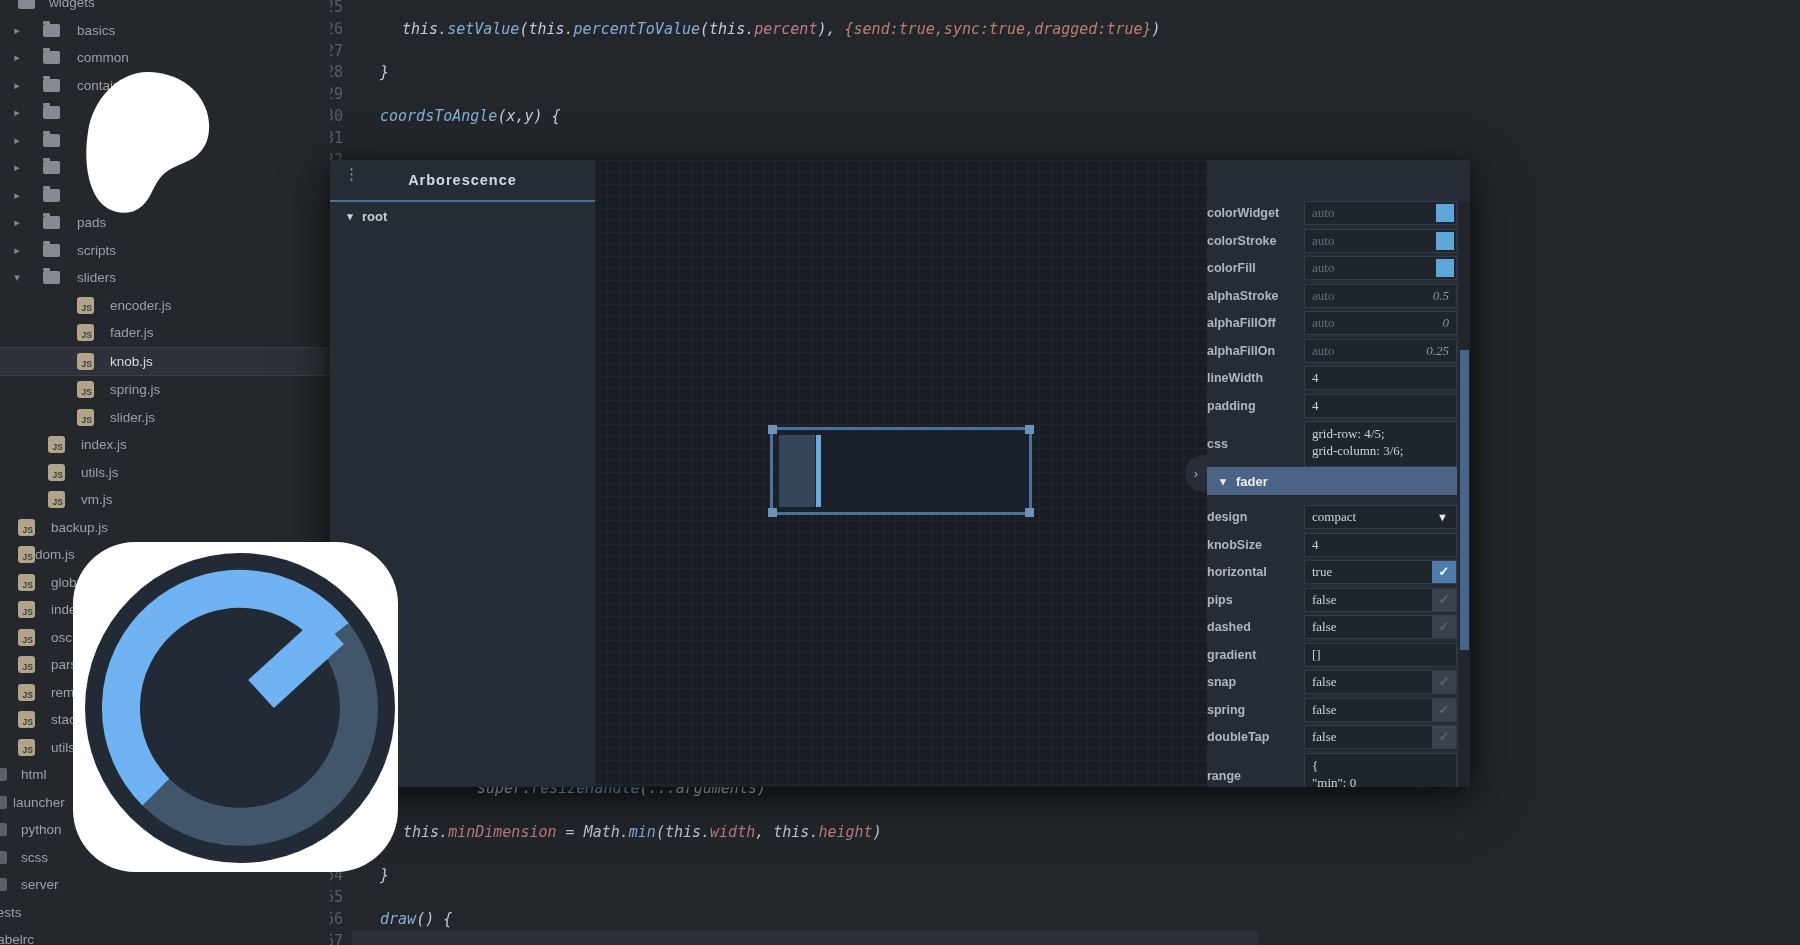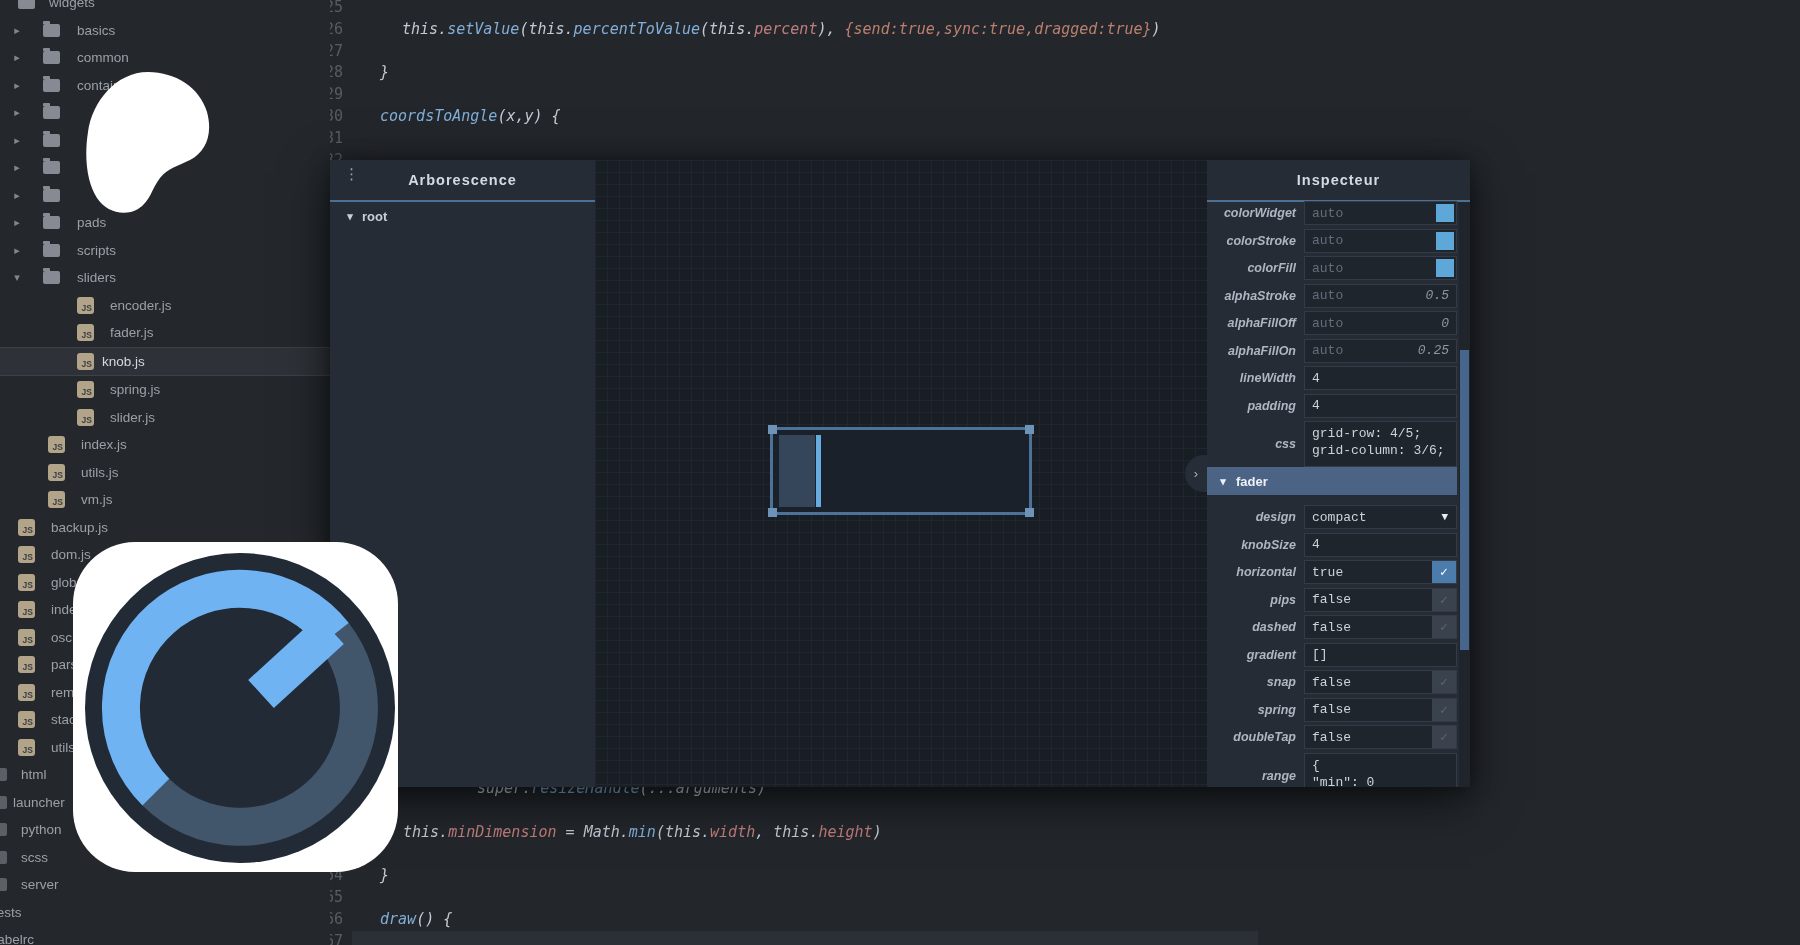--- a/index.html
+++ b/index.html
@@ -63,24 +63,24 @@
   .h-tl{left:-5px;top:-5px;} .h-tr{right:-5px;top:-5px;}
   .h-bl{left:-5px;bottom:-5px;} .h-br{right:-5px;bottom:-5px;}
   #widget-fill{position:absolute;left:6px;top:5px;bottom:5px;width:36px;background:#35465b;}
   #widget-knob{position:absolute;left:43px;top:5px;bottom:5px;width:5px;background:#68abdf;}
 
   
   #collapse-tab{position:absolute;left:855px;top:295px;width:22px;height:37px;background:#262d37;
     border-radius:19px 0 0 19px;display:flex;align-items:center;justify-content:center;
     color:#aab2bc;font-size:13px;z-index:6;}
   .irow{display:flex;margin-bottom:3.5px;}
-  .ilabel{width:97px;flex:0 0 97px;text-align:right;padding-right:8px;box-sizing:border-box;
-    color:#aeb6c2;font-size:12.5px;font-weight:bold;align-self:center;font-style:italic;}
+  .ilabel{width:97px;flex:0 0 97px;text-align:left;padding-right:8px;box-sizing:border-box;
+    color:#aeb6c2;font-size:12.5px;font-weight:bold;align-self:center;}
   .ifield{flex:1;background:#1f252d;border:1px solid #343b46;min-height:22px;position:relative;
-    display:flex;align-items:center;font-family:Liberation Mono, monospace;font-size:13px;
+    display:flex;align-items:center;font-family:Liberation Serif, serif;font-size:13px;
     color:#ccd3dc;padding:0 7px;}
   .ifield.tall{display:block;padding-top:3px;line-height:17px;min-height:41px;}
   .ph{color:#646d7a;}
   .inum{position:absolute;right:7px;font-style:italic;color:#8d95a2;}
   .swatch{position:absolute;right:2px;top:2px;bottom:2px;width:18px;}
   .ddchev{position:absolute;right:8px;color:#e8edf3;font-size:11px;font-weight:bold;}
   .cbx{position:absolute;right:0;top:0;bottom:0;width:24px;display:flex;align-items:center;
     justify-content:center;font-size:13px;font-weight:bold;}
   .cbx.on{background:#4b7cab;color:#fff;}
   .cbx.off{background:#3a424e;color:#5c6573;}
@@ -231,21 +231,21 @@
         <div class="trow">
           <span class="jsicon" style="margin-left:77px">JS</span>
          <span class="tlabel" style="margin-left:16px">encoder.js</span>
         </div>
         <div class="trow">
           <span class="jsicon" style="margin-left:77px">JS</span>
          <span class="tlabel" style="margin-left:16px">fader.js</span>
         </div>
         <div class="trow selected">
           <span class="jsicon" style="margin-left:77px">JS</span>
-         <span class="tlabel" style="margin-left:8px">knob.js</span>
+         <span class="tlabel" style="margin-left:16px">knob.js</span>
         </div>
         <div class="trow">
           <span class="jsicon" style="margin-left:77px">JS</span>
          <span class="tlabel" style="margin-left:16px">spring.js</span>
         </div>
         <div class="trow">
           <span class="jsicon" style="margin-left:77px">JS</span>
          <span class="tlabel" style="margin-left:16px">slider.js</span>
         </div>
         <div class="trow">
@@ -259,21 +259,21 @@
         <div class="trow">
           <span class="jsicon" style="margin-left:48px">JS</span>
          <span class="tlabel" style="margin-left:16px">vm.js</span>
         </div>
         <div class="trow">
           <span class="jsicon" style="margin-left:18px">JS</span>
          <span class="tlabel" style="margin-left:16px">backup.js</span>
         </div>
         <div class="trow">
           <span class="jsicon" style="margin-left:18px">JS</span>
-         <span class="tlabel" style="margin-left:16px">dom.js</span>
+         <span class="tlabel" style="">dom.js</span>
         </div>
         <div class="trow">
           <span class="jsicon" style="margin-left:18px">JS</span>
          <span class="tlabel" style="margin-left:16px">globals.js</span>
         </div>
         <div class="trow">
           <span class="jsicon" style="margin-left:18px">JS</span>
          <span class="tlabel" style="margin-left:16px">index.js</span>
         </div>
         <div class="trow">
@@ -345,23 +345,20 @@
         <span class="handle h-bl"></span>
         <span class="handle h-br"></span>
         <div id="widget-fill"></div>
         <div id="widget-knob"></div>
       </div>
     </div>
 
     <div id="collapse-tab">›</div>
 
     <div class="panel" id="inspector">
-      <div class="phead">
-        <div class="ptitle">Inspecteur</div>
-      </div>
       <div id="rows-a">
           <div class="irow">
             <div class="ilabel">colorWidget</div>
             <div class="ifield">
               <span class="ph">auto</span>
               <span class="swatch" style="background:#5ea8d9"></span>
             </div>
           </div>
           <div class="irow">
             <div class="ilabel">colorStroke</div>

